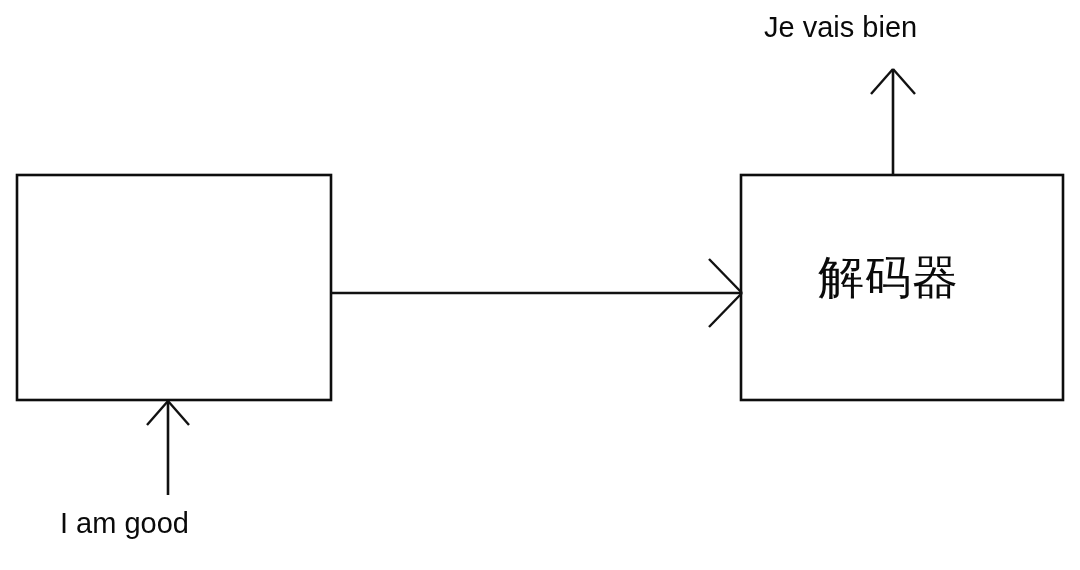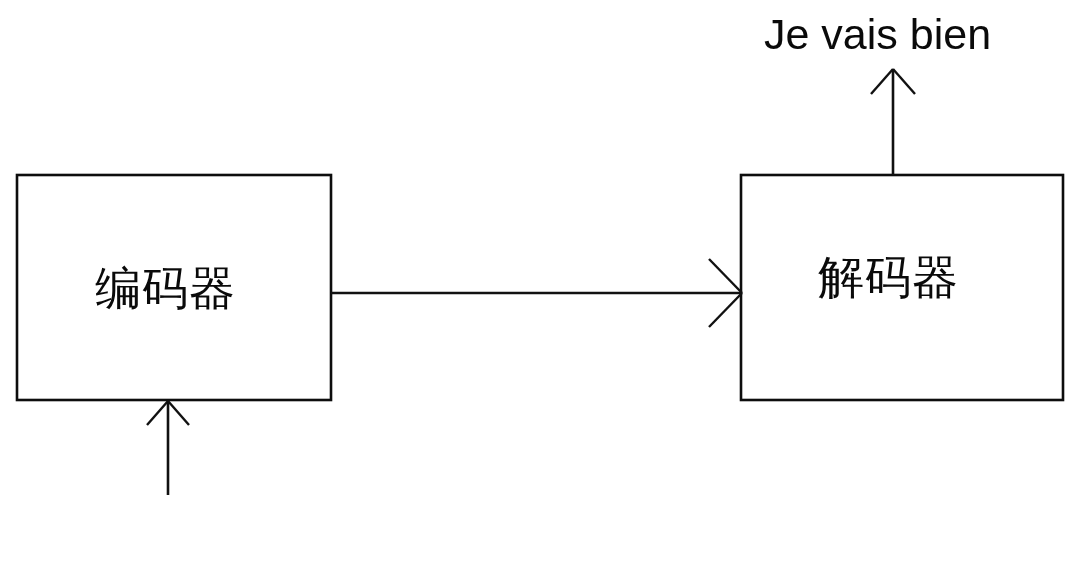--- a/index.html
+++ b/index.html
@@ -45,21 +45,21 @@
     color: #0a0a0a;
     line-height: 1;
   }
   .cjk {
     font-family: "DejaVu Sans", "Liberation Sans", sans-serif;
     font-size: 46px;
     letter-spacing: 1px;
   }
   .latin {
     font-family: "Liberation Sans", "DejaVu Sans", sans-serif;
-    font-size: 43px;
+    font-size: 29px;
   }
   #box-encoder-label {
     left: 95px;
     top: 265px;
   }
   #box-decoder-label {
     left: 818px;
     top: 254px;
   }
   #edge-feature-label {
@@ -99,21 +99,21 @@
     </g>
 
     <g>
       <line class="conn-line" x1="893" y1="175" x2="893" y2="69"></line>
       <line class="arrow-wing" x1="893" y1="69" x2="871" y2="94"></line>
       <line class="arrow-wing" x1="893" y1="69" x2="915" y2="94"></line>
     </g>
 
   </svg>
 
-  <div class="lbl cjk" id="box-encoder-label">编码器</div>
 
   <div class="lbl cjk" id="box-decoder-label">解码器</div>
 
 
+  <div class="lbl latin" id="input-text-label">I am good</div>
 
   <div class="lbl latin" id="output-text-label">Je vais bien</div>
 
 </div>
 
 </body></html>

